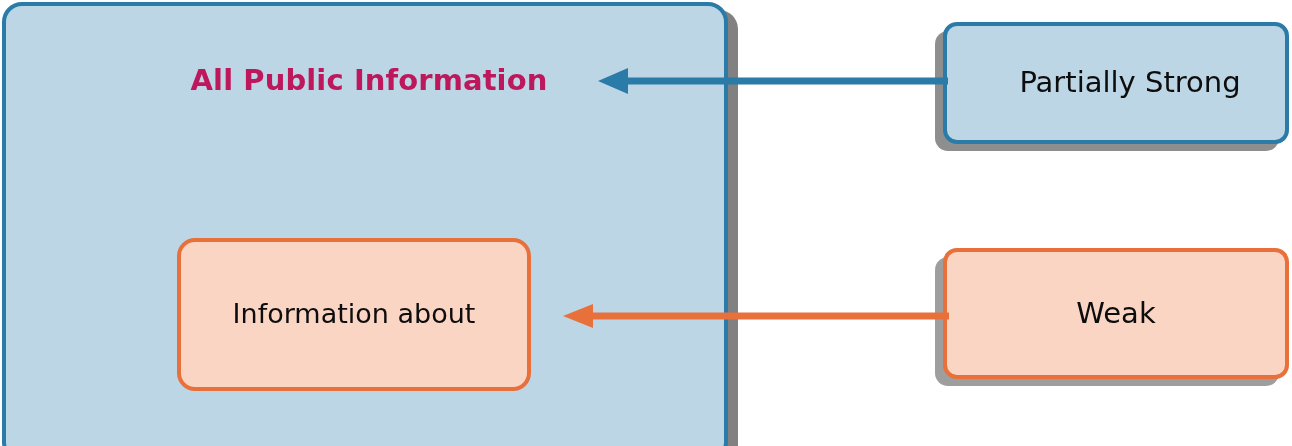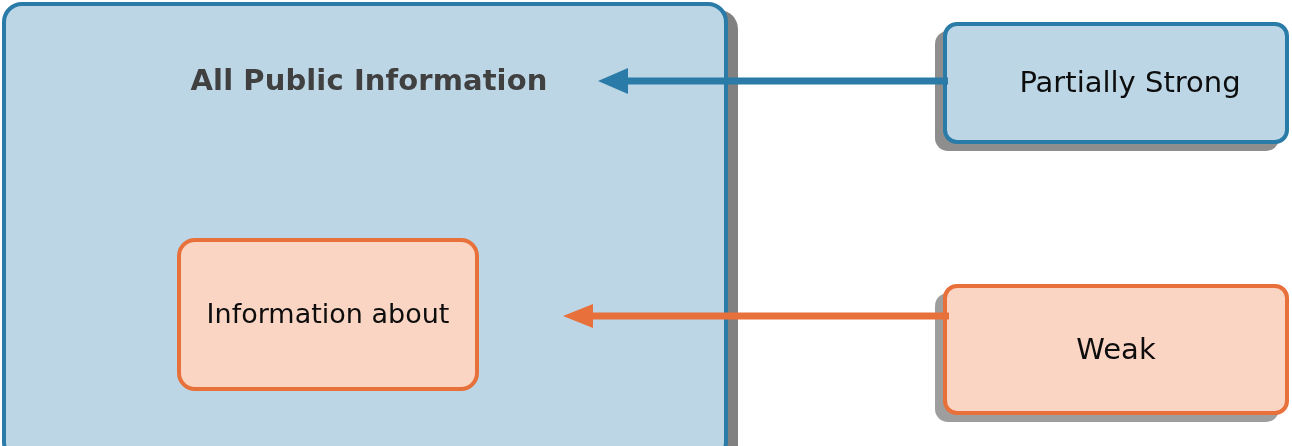--- a/index.html
+++ b/index.html
@@ -46,28 +46,28 @@
 
   #main-title {
     position: absolute;
     left: 0;
     top: 57px;
     width: 726px;
     text-align: center;
     font-size: 29px;
     font-weight: bold;
     letter-spacing: .1px;
-    color: #404040;
+    color: #be185d;
   }
 
   
   #inner-box {
     left: 177px;
     top: 238px;
-    width: 302px;
+    width: 354px;
     height: 153px;
     background: #fbd5c3;
     border: 4px solid #e8703a;
     border-radius: 18px;
     font-size: 27px;
     z-index: 3;
   }
 
   
   #partially-strong-box {
@@ -86,21 +86,20 @@
   #weak-box {
     left: 943px;
     top: 248px;
     width: 346px;
     height: 131px;
     background: #fbd5c3;
     border: 4px solid #e8703a;
     border-radius: 14px;
     font-size: 29px;
     box-shadow: -9px 8px 0 -1px rgba(120,120,120,0.72);
-    margin-top: 36px;
   }
 
   
   .arrow-svg {
     position: absolute;
     z-index: 5;
     overflow: visible;
   }
   #arrow-partially-strong {
     left: 596px;

